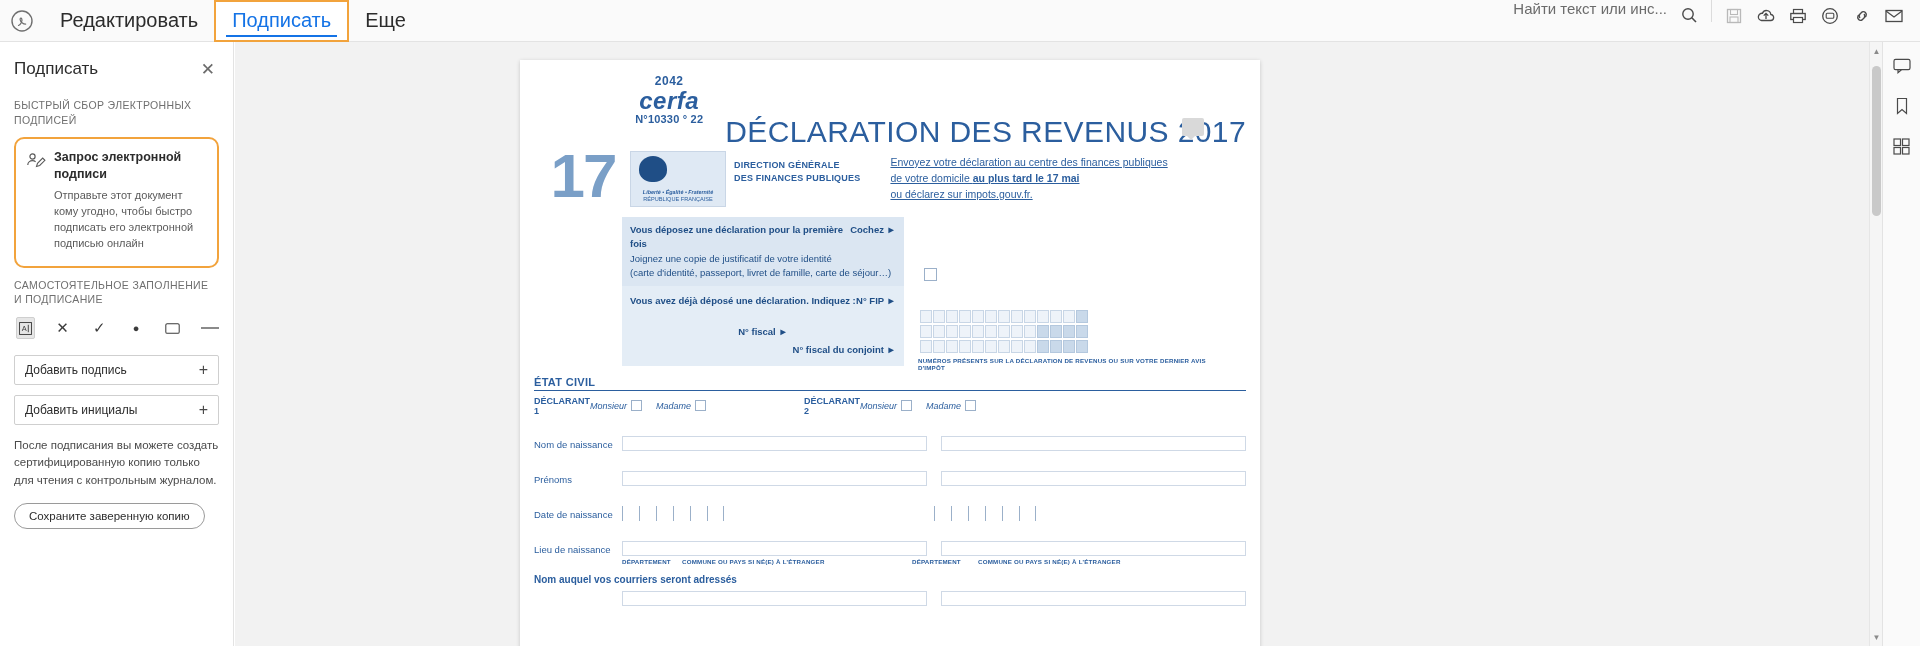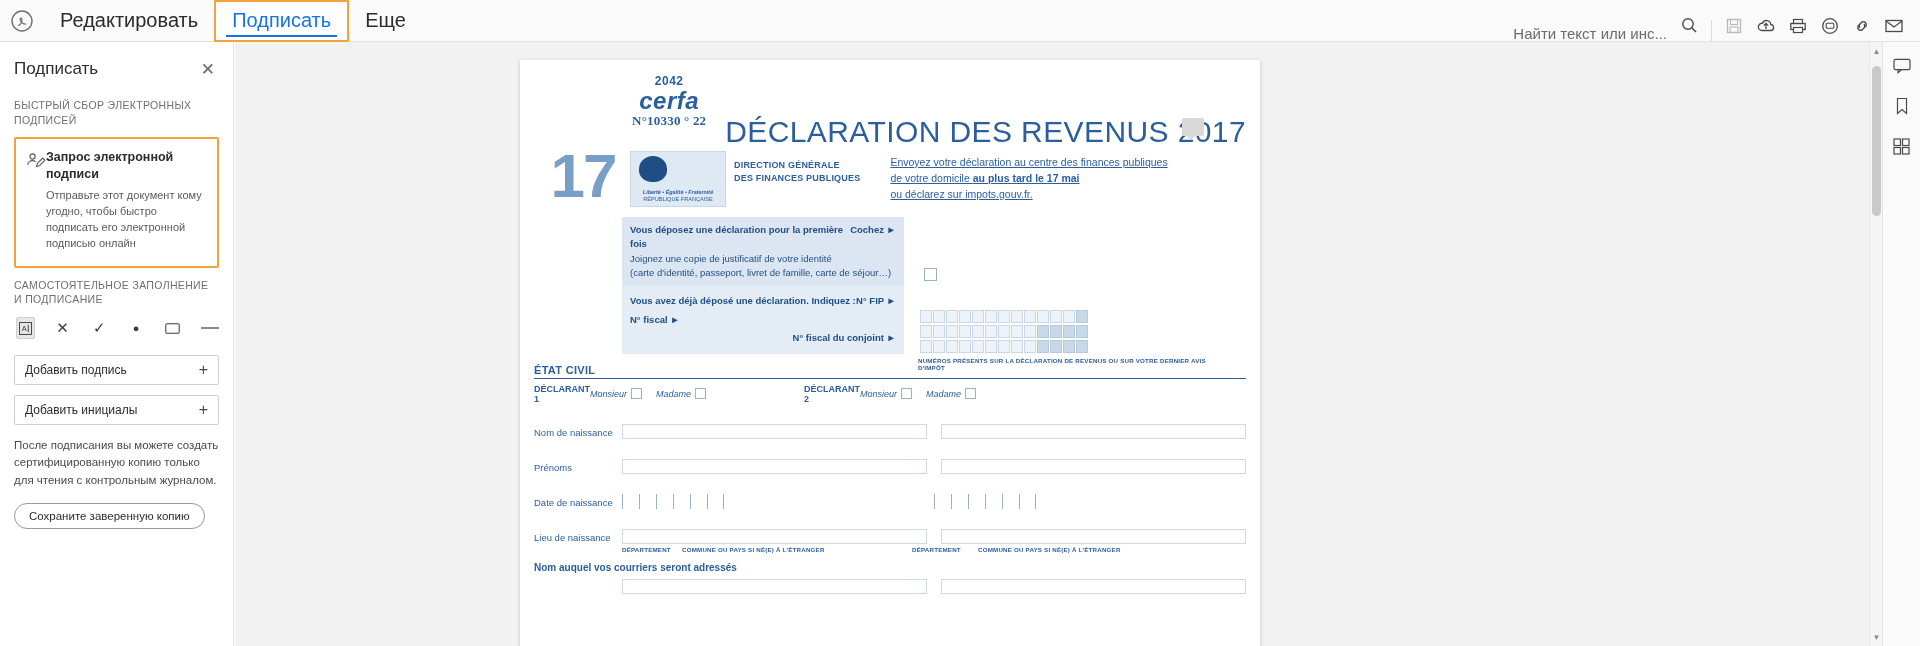--- a/index.html
+++ b/index.html
@@ -37,21 +37,21 @@
     background: #ffffff;
     height: 42px;
     color: #1473e6;
   }
   .menu-item.active::after {
     content: "";
     position: absolute; left: 10px; right: 10px; bottom: 3px; height: 2px;
     background: #1473e6;
   }
   .topbar-right {
-    margin-left: auto; display: flex; align-items: flex-end;
+    margin-left: auto; display: flex; align-items: flex-start;
     height: 42px; padding-right: 10px; gap: 0;
   }
   .search-text {
     font-size: 15px; color: #6b6b6b; margin-right: 6px; white-space: nowrap;
   }
   .tb-icon {
     width: 32px; height: 32px;
     display: flex; align-items: center; justify-content: center;
     color: #4a4a4a;
   }
@@ -69,22 +69,22 @@
     display: flex; align-items: center; justify-content: space-between;
     height: 46px; padding-top: 8px;
   }
   .lp-title { font-size: 17px; color: #2c2c2c; }
   .lp-close { font-size: 17px; color: #6b6b6b; cursor: pointer; line-height: 1; padding: 4px; }
   .lp-section-title {
     font-size: 10.5px; letter-spacing: .35px; color: #6f6f6f;
     text-transform: uppercase; margin: 10px 0 10px 0; line-height: 1.4;
   }
   .ask-card {
-    border: 2px solid #f2a33c; border-radius: 2px;
-    padding: 10px 10px 14px 10px; display: flex; 
+    border: 2px solid #f2a33c; border-radius: 10px;
+    padding: 10px 10px 14px 10px; display: flex; gap: 8px;
     background: #fff;
   }
   .ask-card .card-icon { flex: 0 0 auto; padding-top: 2px; color: #5a5a5a; }
   .ask-card-title { font-size: 12.5px; color: #2c2c2c; font-weight: bold; line-height: 1.3; margin-bottom: 6px; }
   .ask-card-desc { font-size: 11px; color: #5a5a5a; line-height: 1.45; }
 
   .tool-row {
     display: flex; align-items: center; gap: 18px; margin: 8px 0 16px 2px;
   }
   .tool-btn {
@@ -136,21 +136,21 @@
     box-shadow: 0 1px 4px rgba(0,0,0,.18);
     padding: 12px 14px;
     font-family: "Liberation Sans", sans-serif;
   }
 
   
   .f-head { display: flex; align-items: flex-start; justify-content: flex-end; }
   .cerfa { width: 96px; text-align: center; color: #2b5e9e; padding-top: 2px; }
   .cerfa .num2042 { font-size: 12px; font-weight: bold; letter-spacing: .5px; }
   .cerfa .cerfa-word { font-size: 24px; font-style: italic; font-weight: bold; letter-spacing: .5px; line-height: 1.05; }
-  .cerfa .cerfa-sub { font-size: 13px; font-weight: bold; letter-spacing: .2px; font-family: Liberation Serif, serif; }
+  .cerfa .cerfa-sub { font-size: 11px; font-weight: bold; letter-spacing: .2px; }
   .f-title {
     font-size: 30px; color: #2b5e9e; letter-spacing: .4px; padding-left: 8px; padding-top: 6px;
     font-family: "Liberation Sans", sans-serif;
     margin-top: 37px;
   }
   .big17 {
     font-size: 62px; color: #7a9fc7; font-weight: bold; line-height: .8;
     padding-left: 2px; letter-spacing: -2px;
   }
   .row2 { display: flex; align-items: flex-start; margin-top: 2px; }
@@ -447,21 +447,21 @@
         <div>Joignez une copie de justificatif de votre identité</div>
         <div>(carte d'identité, passeport, livret de famille, carte de séjour…)</div>
       </div>
       <div class="checkbox-sq" style="left:404px; top:208px;"></div>
 
       <div class="blue-box2">
         <div>
           <span class="bb-right">N° FIP  ►</span>
           <b>Vous avez déjà déposé une déclaration. Indiquez :</b>
         </div>
-        <div style="text-align:left; font-weight:bold;">N° fiscal  ►</div>
+        <div style="text-align:center; font-weight:bold;margin-top:12px;">N° fiscal  ►</div>
         <div style="text-align:right; font-weight:bold;">N° fiscal du conjoint  ►</div>
       </div>
 
       <div class="grid-boxes" style="left:400px; top:249px;">
         <span class="gb-cell"></span><span class="gb-cell"></span><span class="gb-cell"></span><span class="gb-cell"></span><span class="gb-cell"></span><span class="gb-cell"></span><span class="gb-cell"></span><span class="gb-cell"></span><span class="gb-cell"></span><span class="gb-cell"></span><span class="gb-cell"></span><span class="gb-cell"></span><span class="gb-cell shade"></span>
       </div>
       <div class="grid-boxes" style="left:400px; top:264px;">
         <span class="gb-cell"></span><span class="gb-cell"></span><span class="gb-cell"></span><span class="gb-cell"></span><span class="gb-cell"></span><span class="gb-cell"></span><span class="gb-cell"></span><span class="gb-cell"></span><span class="gb-cell"></span><span class="gb-cell shade"></span><span class="gb-cell shade"></span><span class="gb-cell shade"></span><span class="gb-cell shade"></span>
       </div>
       <div class="grid-boxes" style="left:400px; top:279px;">

